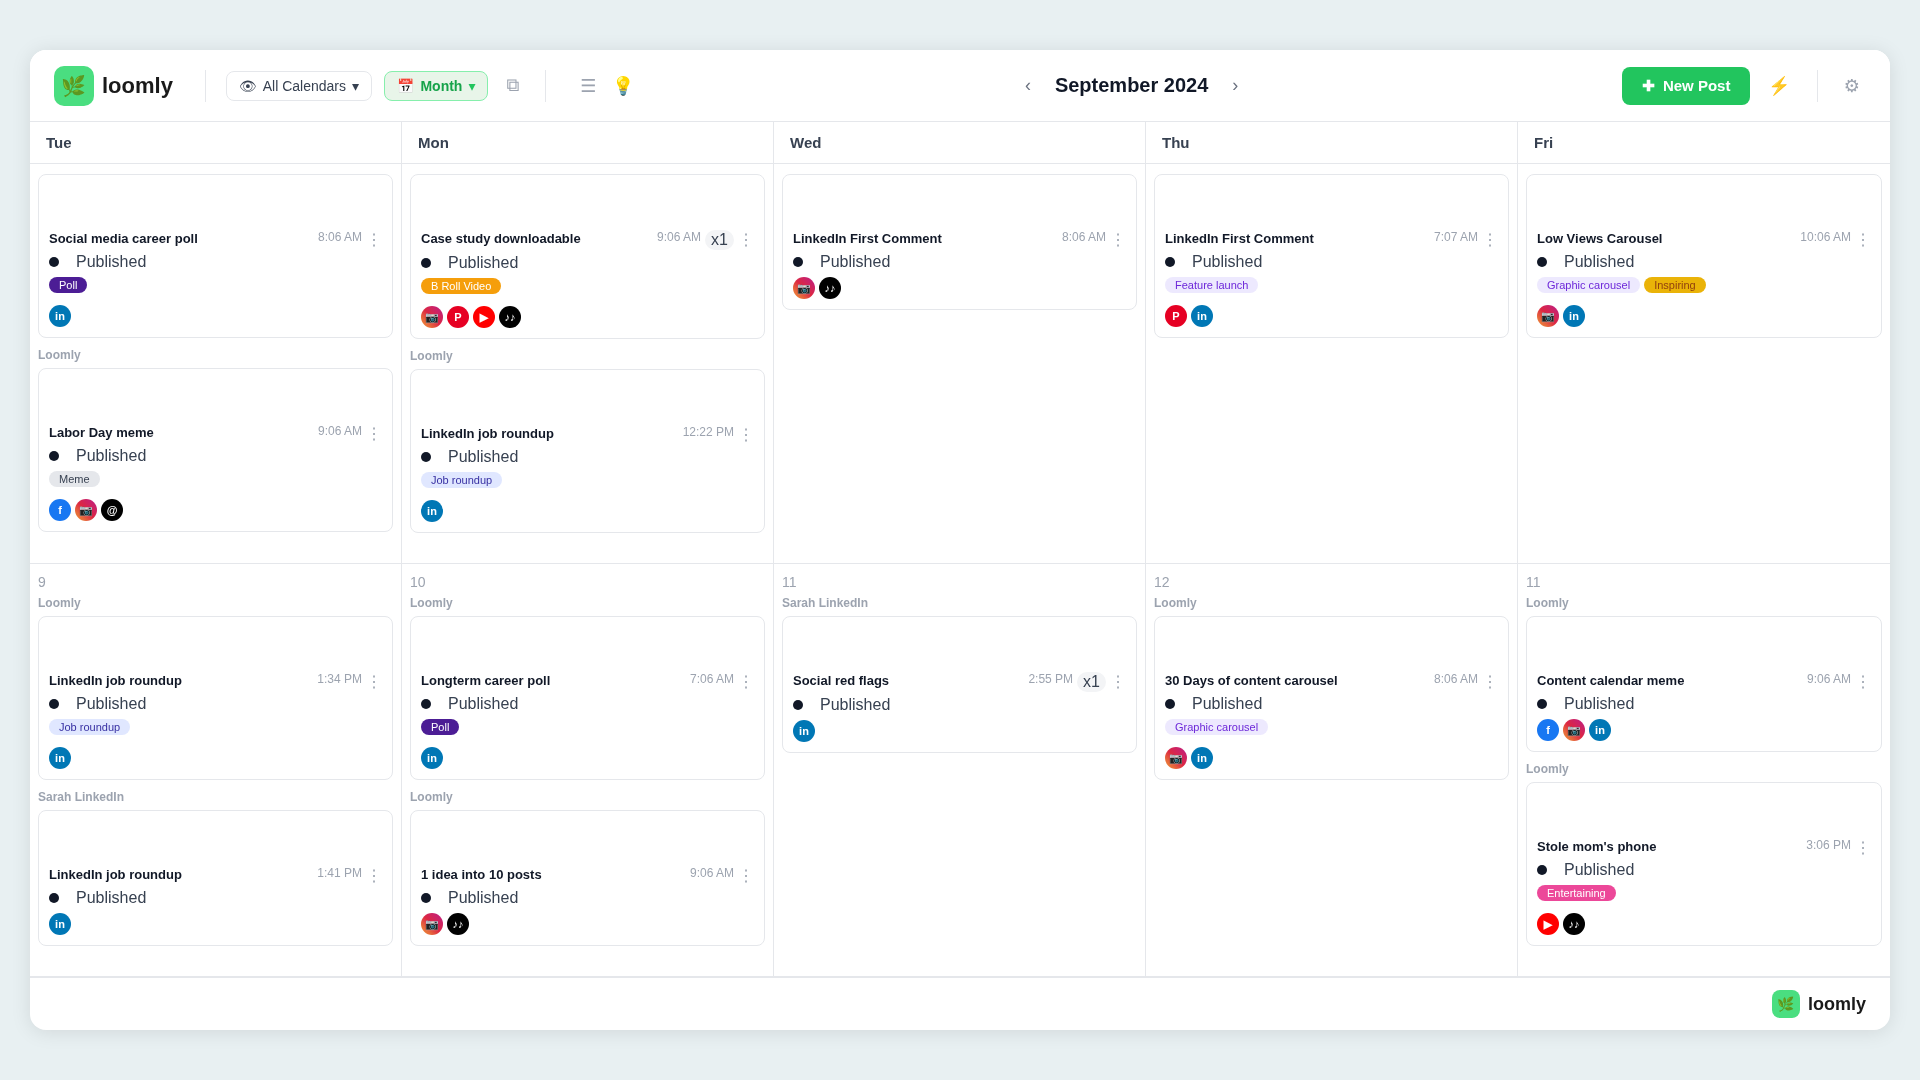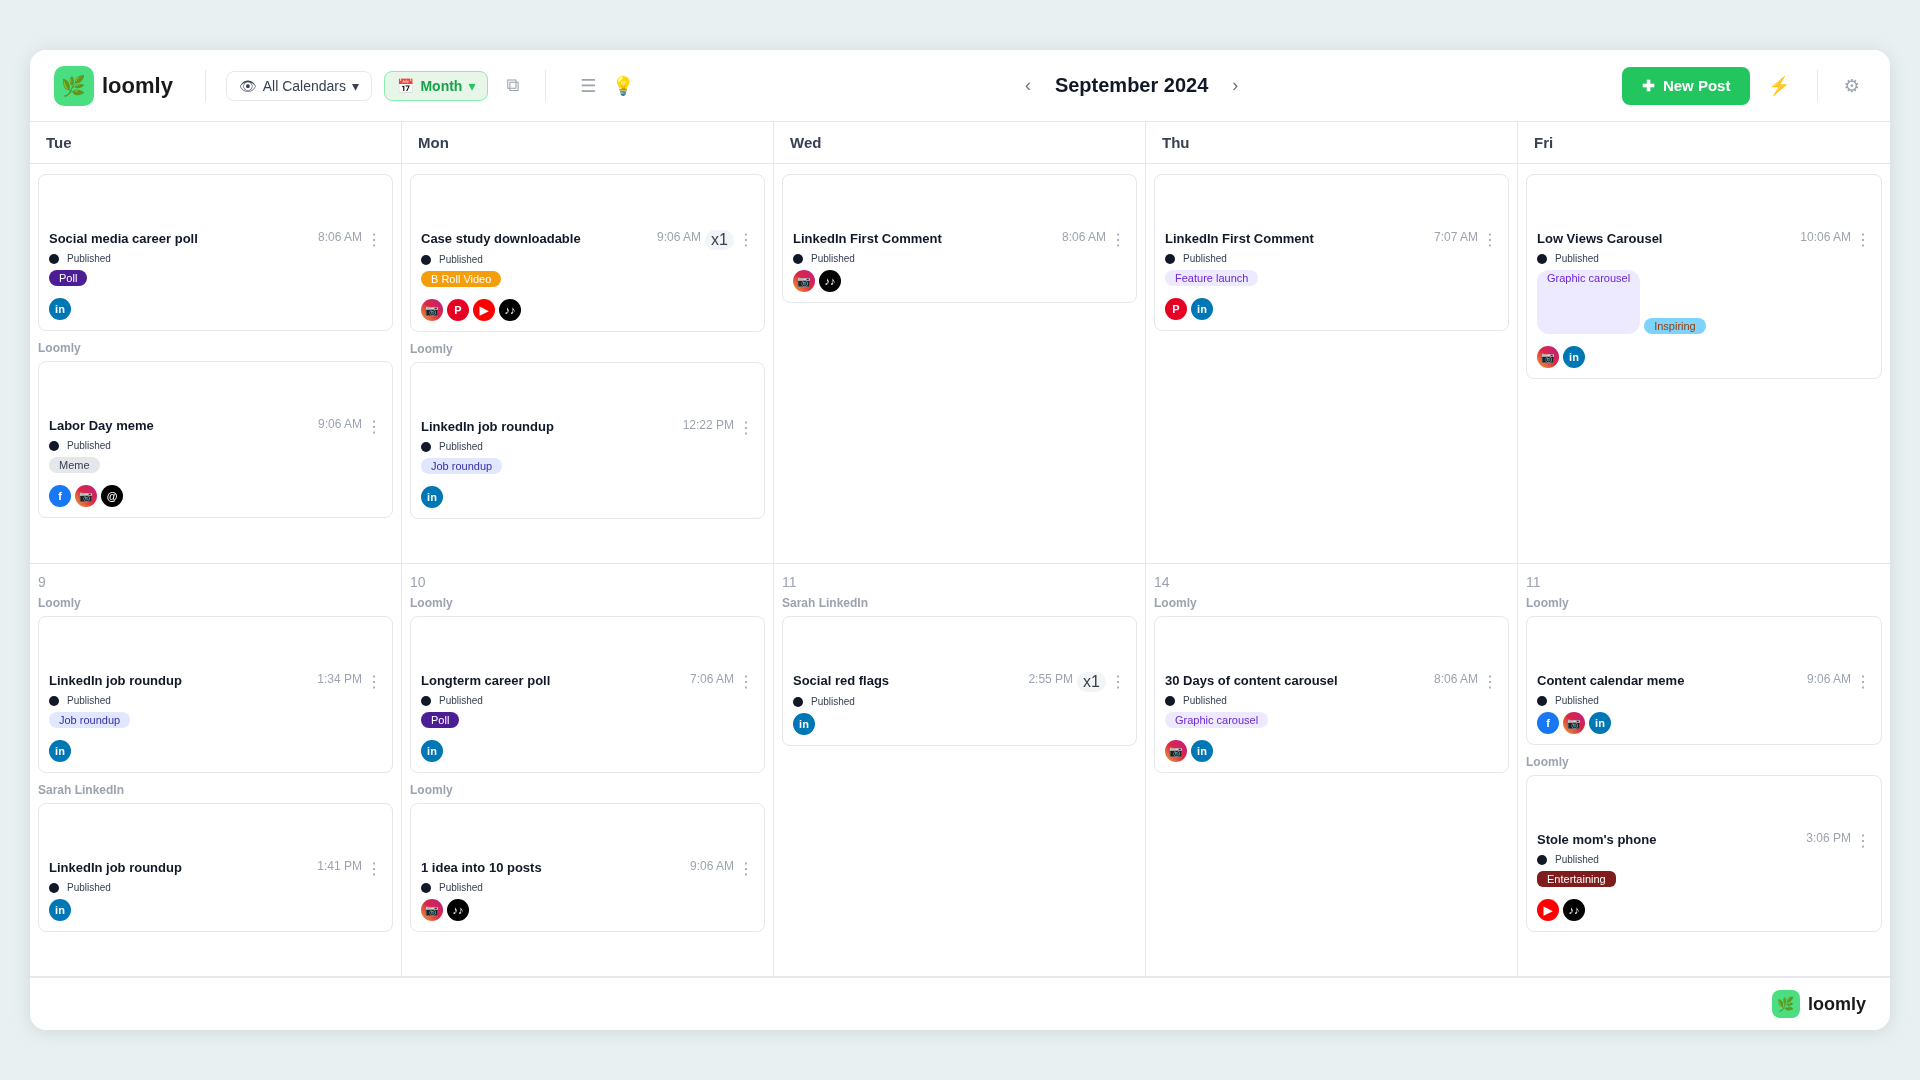--- a/index.html
+++ b/index.html
@@ -166,22 +166,22 @@
     }
     .post-dots {
       color: #9ca3af;
       font-size: 16px;
       cursor: pointer;
       margin-left: 4px;
     }
     .post-status {
       display: flex;
       align-items: center;
-      gap: 8px;
-      font-size: 10px;
+      gap: 17px;
+      font-size: 16px;
       color: #374151;
       margin-bottom: 6px;
     }
     .status-dot {
       width: 10px;
       height: 10px;
       border-radius: 50%;
       background: #111827;
     }
     .tag {
@@ -191,22 +191,22 @@
       font-size: 11px;
       font-weight: 500;
       margin-bottom: 6px;
     }
     .tag-poll { background: #4c1d95; color: #fff; }
     .tag-meme { background: #e5e7eb; color: #374151; }
     .tag-b-roll { background: #f59e0b; color: #fff; }
     .tag-job-roundup { background: #e0e7ff; color: #3730a3; }
     .tag-feature-launch { background: #ede9fe; color: #6d28d9; }
     .tag-graphic-carousel { background: #ede9fe; color: #6d28d9; }
-    .tag-inspiring { background: #7dd3fc; color: #92400e; margin-top: 48px; }
-    .tag-entertaining { background: #7f1d1d; color: #fff; border-radius: 6px; }
+    .tag-inspiring { background: #eab308; color: #92400e; }
+    .tag-entertaining { background: #ec4899; color: #fff; }
     .social-icons {
       display: flex;
       gap: 4px;
       flex-wrap: wrap;
     }
     .social-icon {
       width: 22px;
       height: 22px;
       border-radius: 50%;
       display: flex;
@@ -581,21 +581,21 @@
             <span class="status-dot"></span>
             <span>Published</span>
           </div>
           <div class="social-icons" style="margin-top:6px;">
             <div class="social-icon si-linkedin">in</div>
           </div>
         </div>
       </div>
 
       <div class="cal-cell">
-        <div class="day-number">14</div>
+        <div class="day-number">12</div>
         <div class="section-label">Loomly</div>
         <div class="post-card">
           <div class="post-card-header">
             <span class="post-title">30 Days of content carousel</span>
             <span class="post-time">8:06 AM</span>
             <span class="post-dots">⋮</span>
           </div>
           <div class="post-status">
             <span class="status-dot"></span>
             <span>Published</span>

